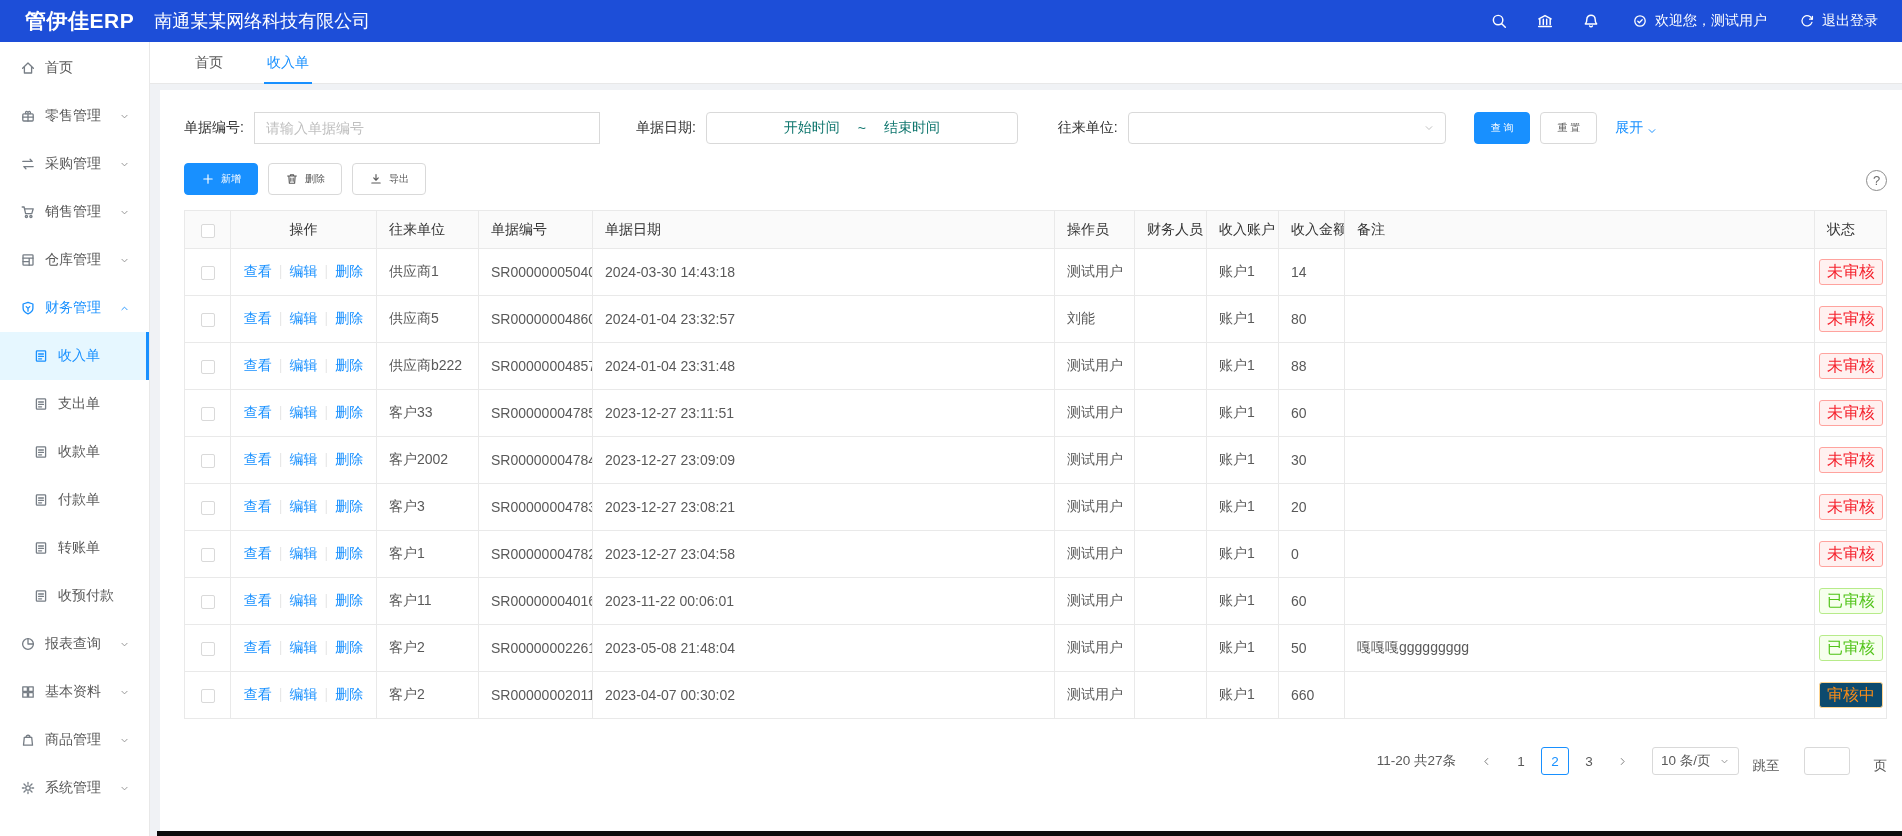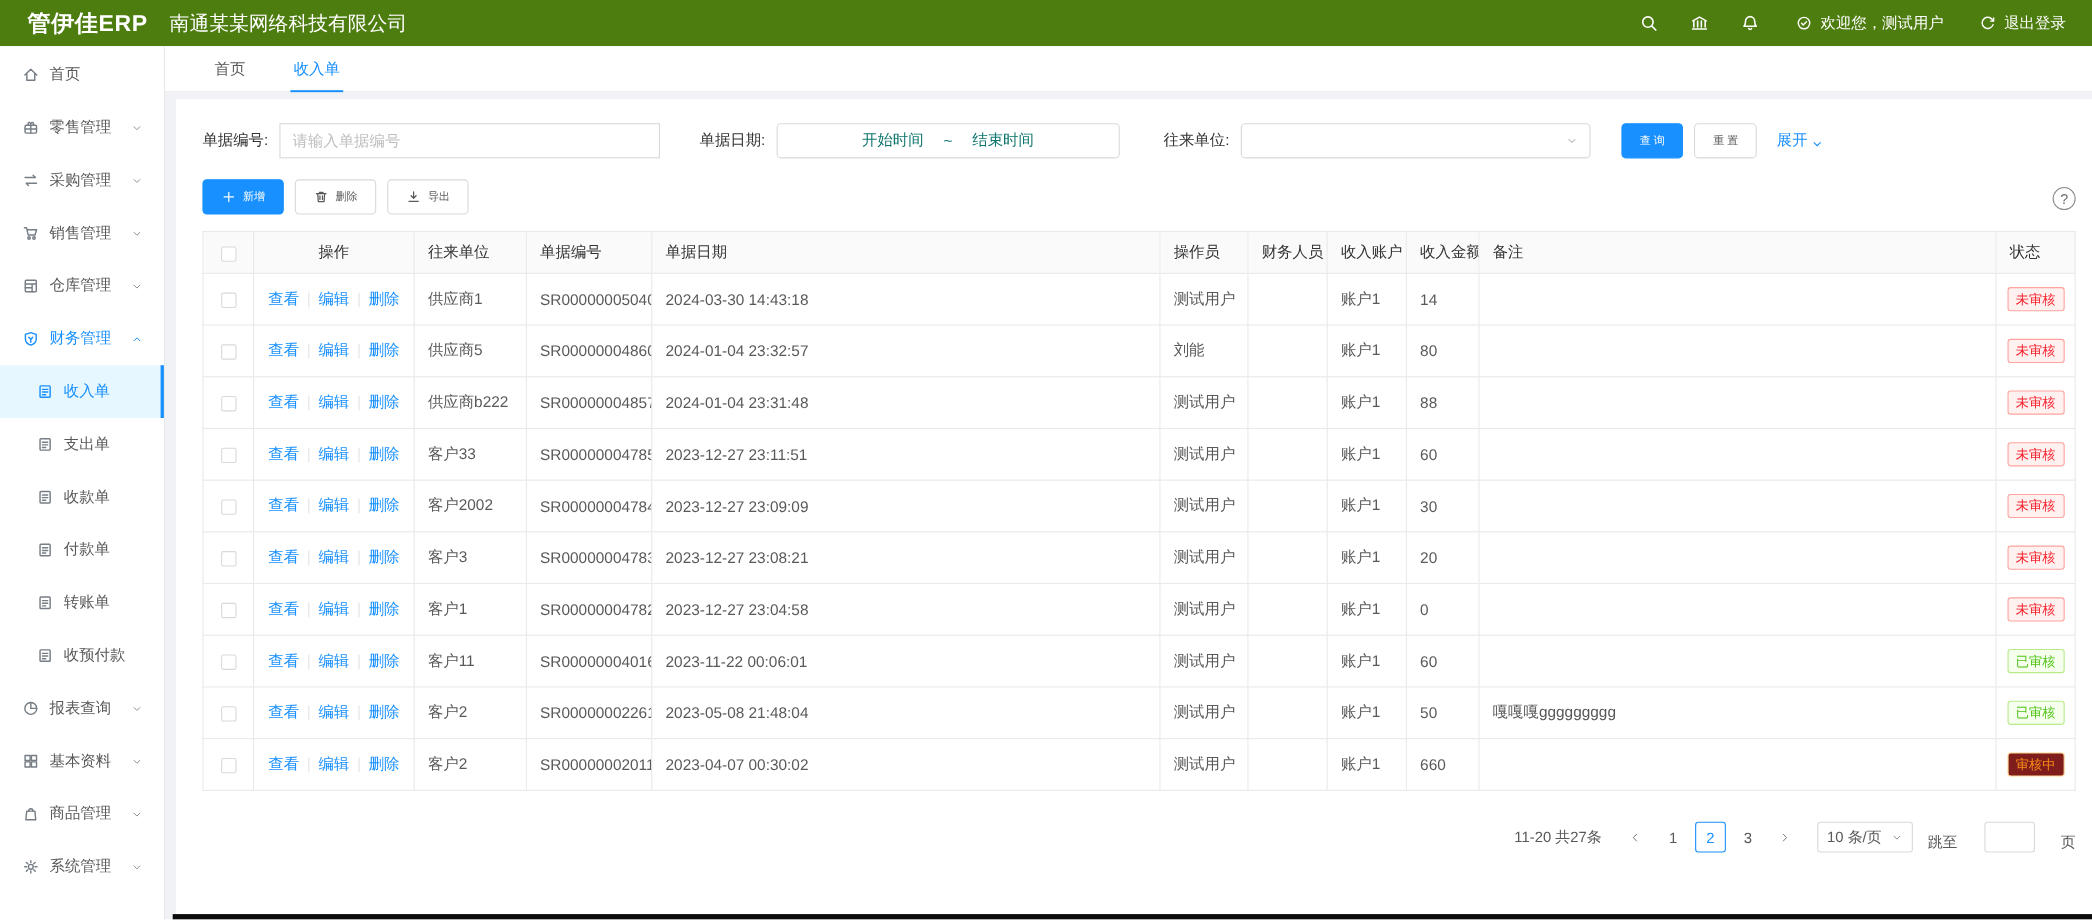--- a/index.html
+++ b/index.html
@@ -7,21 +7,21 @@
   body {
     font-family: "Liberation Sans", "DejaVu Sans", sans-serif;
     font-size: 14px; color: #333; background: #fff;
     overflow: hidden; position: relative;
   }
   .icon { display: inline-flex; }
   .icon svg { width: 100%; height: 100%; display: block; }
 
   
   .topbar {
-    height: 42px; background: #4d7c0f; color: #fff;
+    height: 42px; background: #1d4ed8; color: #fff;
     display: flex; align-items: center; padding-right: 24px;
   }
   .logo { padding-left: 25px; font-size: 21px; font-weight: bold; letter-spacing: .5px; white-space: nowrap; }
   .company { margin-left: 20px; font-size: 18px; }
   .topbar .spacer { flex: 1; }
   .hicon { width: 18px; height: 18px; margin-left: 28px; cursor: pointer; color: #fff; }
   .huser, .hlogout { display: flex; align-items: center; gap: 7px; margin-left: 32px; cursor: pointer; white-space: nowrap; }
   .huser .icon, .hlogout .icon { width: 16px; height: 16px; }
 
   
@@ -66,21 +66,21 @@
 
   
   table { width: 100%; border-collapse: collapse; table-layout: fixed; margin-top: 15px; }
   th, td { border: 1px solid #e9e9e9; padding: 0 12px; font-size: 14px; color: #595959; text-align: left; overflow: hidden; white-space: nowrap; }
   th { background: #fafafa; color: #333; height: 38px; font-weight: 400; }
   td { height: 47px; }
   th.center, td.center { text-align: center; padding: 0 4px; }
   .checkbox { width: 14px; height: 14px; border: 1px solid #d9d9d9; border-radius: 2px; background: #fff; display: inline-block; vertical-align: middle; cursor: pointer; }
   .op-link { color: #1890ff; cursor: pointer; }
   .op-sep { color: #e8e8e8; margin: 0 7px; }
-  .badge { display: inline-block; font-size: 12px; line-height: 1; padding: 4px 7px; border-radius: 3px; border: 1px solid; }
+  .badge { display: inline-block; font-size: 16px; line-height: 1; padding: 4px 7px; border-radius: 3px; border: 1px solid; }
 
   
   .pager { display: flex; justify-content: flex-end; align-items: center; margin-top: 28px; color: #595959; font-size: 13.5px; }
   .pager .range { margin-right: 14px; }
   .page-btn { min-width: 28px; height: 28px; display: inline-flex; align-items: center; justify-content: center; border-radius: 3px; cursor: pointer; color: #595959; margin: 0 3px; background: #fff; }
   .page-btn .icon { width: 11px; height: 11px; color: #737373; }
   .page-btn.current { border: 1px solid #1890ff; color: #1890ff; }
   .size-select { height: 28px; border: 1px solid #d9d9d9; border-radius: 3px; display: inline-flex; align-items: center; padding: 0 8px; gap: 8px; margin-left: 12px; cursor: pointer; color: #595959; }
   .size-select .chev { width: 11px; height: 11px; color: #8c8c8c; }
   .jump { display: inline-flex; align-items: flex-end; gap: 24px; margin-left: 14px; }
@@ -548,21 +548,21 @@
                 <td class="center"><span class="checkbox"></span></td>
                 <td class="center"><span class="op-link">查看</span><span class="op-sep">|</span><span class="op-link">编辑</span><span class="op-sep">|</span><span class="op-link">删除</span></td>
                 <td>客户2</td>
                 <td>SR00000002011</td>
                 <td>2023-04-07 00:30:02</td>
                 <td>测试用户</td>
                 <td></td>
                 <td>账户1</td>
                 <td>660</td>
                 <td></td>
-                <td class="center"><span class="badge" style="color: rgb(250, 140, 22); background: #7f1d1d; border-color: rgb(255, 213, 145);">审核中</span></td>
+                <td class="center"><span class="badge" style="color: rgb(250, 140, 22); background: #0c4a6e; border-color: rgb(255, 213, 145);">审核中</span></td>
               </tr>
             </tbody>
         </table>
 
         <div class="pager" id="pager">
             <span class="range">11-20 共27条</span>
             <span class="page-btn">
               <span class="icon ">
                 <svg viewBox="0 0 16 16" fill="none" stroke="currentColor" stroke-width="1.3" stroke-linecap="round" stroke-linejoin="round">
                   <path d="M9.8 3.6 5.6 8l4.2 4.4"></path>

